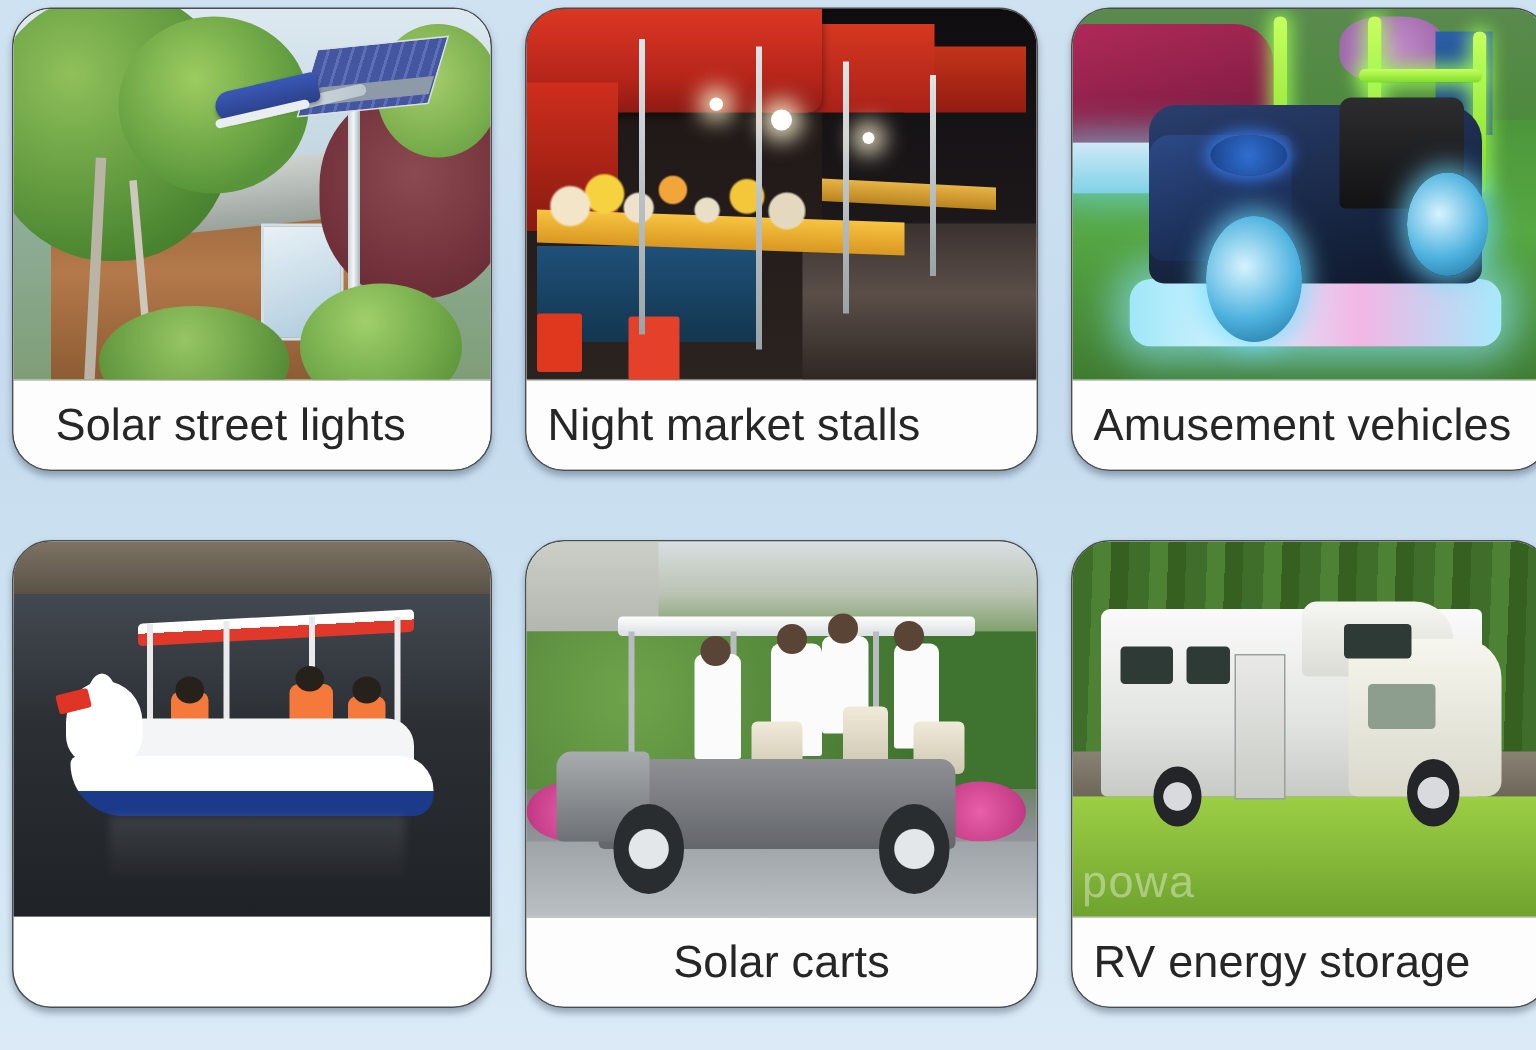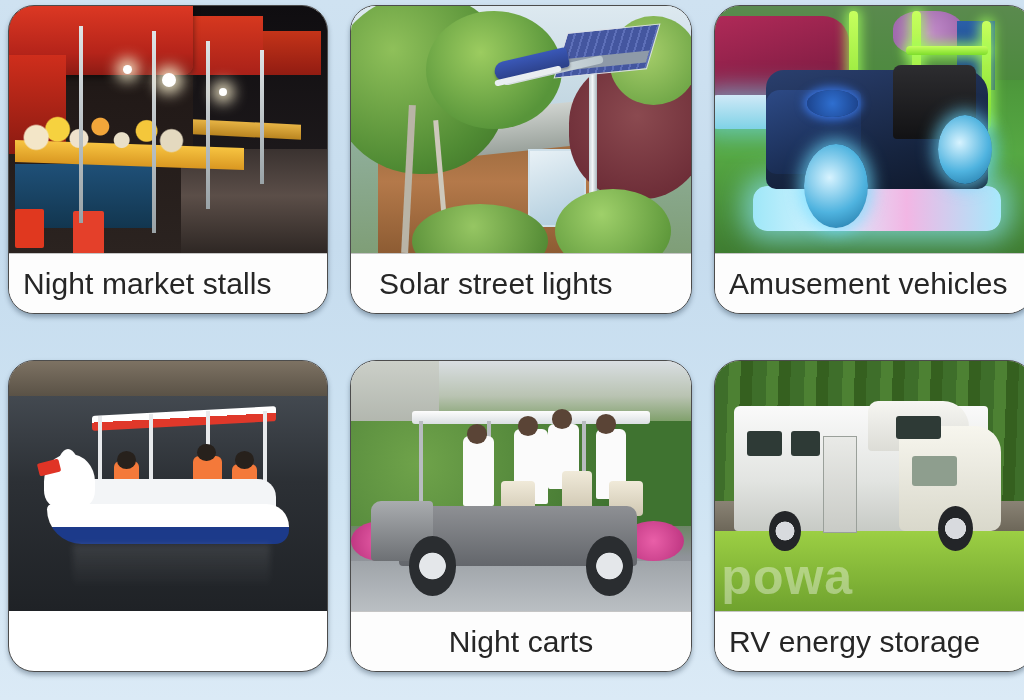--- a/index.html
+++ b/index.html
@@ -137,26 +137,50 @@
   .p6{background:linear-gradient(180deg,#4d7a36 0%,#3f6d2c 42%,#6b6a5c 58%,#6e8c3f 66%,#8cc23f 80%,#74a832 100%);}
   .p6 .trees{position:absolute;left:0;top:0;width:100%;height:58%;background:repeating-linear-gradient(92deg,#3e6e2a 0 14px,#4d8133 14px 26px,#35601f 26px 38px);}
   .p6 .path{position:absolute;left:0;top:56%;width:100%;height:12%;background:linear-gradient(180deg,#8a8375,#6d6759);}
   .p6 .grass{position:absolute;left:0;bottom:0;width:100%;height:32%;background:linear-gradient(180deg,#9ccf44,#6fa22e);}
   .p6 .rv{position:absolute;left:6%;top:18%;width:80%;height:50%;background:linear-gradient(180deg,#fafafa,#e2e4e1 60%,#c7cac5);border-radius:6px 4px 4px 4px;}
   .p6 .cab{position:absolute;left:58%;top:26%;width:32%;height:42%;background:linear-gradient(180deg,#f7f6ee,#d9d8cb);border-radius:4px 26px 10px 6px;}
   .p6 .luton{position:absolute;left:48%;top:16%;width:32%;height:20%;background:linear-gradient(180deg,#f6f6f2,#dcdcd6);border-radius:10px 26px 4px 4px;}
   .p6 .win{position:absolute;background:#2e3a36;border-radius:3px;}
   .p6 .door{position:absolute;left:34%;top:30%;width:10%;height:38%;background:linear-gradient(180deg,#e9eae7,#c9cbc6);border:1px solid #9aa09a;}
   .p6 .tyre{position:absolute;border-radius:50%;background:radial-gradient(circle at 50% 50%,#d8dade 0 36%,#232528 38%);}
-  .p6 .wm{position:absolute;left:2%;bottom:2%;width:58%;height:22%;color:rgba(255,255,255,.38);font-size:50px;font-weight:bold;display:flex;align-items:flex-end;letter-spacing:1px;}
+  .p6 .wm{position:absolute;left:2%;bottom:2%;width:58%;height:22%;color:rgba(255,255,255,.38);font-size:30px;font-weight:normal;display:flex;align-items:flex-end;letter-spacing:1px;}
 </style>
 </head>
 <body>
 
 <div class="grid">
+
+  <div class="card row1">
+    <div class="photo p1">
+      <div class="sky"></div>
+      <div class="house"></div>
+      <div class="roof"></div>
+      <div class="win"></div>
+      <div class="t3"></div>
+      <div class="t4"></div>
+      <div class="t1"></div>
+      <div class="t2"></div>
+      <div class="trunk"></div>
+      <div class="trunk2"></div>
+      <div class="pole"></div>
+      <div class="panel"></div>
+      <div class="panel2"></div>
+      <div class="arm"></div>
+      <div class="lamp"></div>
+      <div class="lampb"></div>
+      <div class="bush"></div>
+      <div class="bush2"></div>
+    </div>
+    <div class="caption cap-left">Solar street lights</div>
+  </div>
 
   <div class="card row1">
     <div class="photo p2">
       <div class="dark"></div>
       <div class="canopy3"></div>
       <div class="canopy2"></div>
       <div class="canopy"></div>
       <div class="drape"></div>
       <div class="wet"></div>
       <div class="counter2"></div>
@@ -167,44 +191,20 @@
       <div class="stool2"></div>
       <div class="pole" style="left:22%;top:8%;height:80%;"></div>
       <div class="pole" style="left:45%;top:10%;height:82%;"></div>
       <div class="pole" style="left:62%;top:14%;height:68%;"></div>
       <div class="pole" style="left:79%;top:18%;height:54%;"></div>
       <div class="glow" style="left:48%;top:27%;"></div>
       <div class="glow" style="left:36%;top:24%;width:9px;height:9px;"></div>
       <div class="glow" style="left:66%;top:33%;width:8px;height:8px;"></div>
     </div>
     <div class="caption cap-pad">Night market stalls</div>
-  </div>
-
-  <div class="card row1">
-    <div class="photo p1">
-      <div class="sky"></div>
-      <div class="house"></div>
-      <div class="roof"></div>
-      <div class="win"></div>
-      <div class="t3"></div>
-      <div class="t4"></div>
-      <div class="t1"></div>
-      <div class="t2"></div>
-      <div class="trunk"></div>
-      <div class="trunk2"></div>
-      <div class="pole"></div>
-      <div class="panel"></div>
-      <div class="panel2"></div>
-      <div class="arm"></div>
-      <div class="lamp"></div>
-      <div class="lampb"></div>
-      <div class="bush"></div>
-      <div class="bush2"></div>
-    </div>
-    <div class="caption cap-left">Solar street lights</div>
   </div>
 
   <div class="card row1">
     <div class="photo p3">
       <div class="bgblur"></div>
       <div class="pink"></div>
       <div class="blueboard"></div>
       <div class="car2"></div>
       <div class="car2b"></div>
       <div class="rail" style="left:42%;top:2%;height:46%;"></div>
@@ -266,21 +266,21 @@
       <div class="pass" style="left:72%;top:27%;width:9%;height:28%;"></div>
       <div class="phead" style="left:72%;top:21%;width:6%;height:8%;"></div>
       <div class="seatb" style="left:44%;top:48%;width:10%;height:14%;"></div>
       <div class="seatb" style="left:62%;top:44%;width:9%;height:16%;"></div>
       <div class="seatb" style="left:76%;top:48%;width:10%;height:14%;"></div>
       <div class="cbody"></div>
       <div class="front"></div>
       <div class="tyre" style="left:17%;top:70%;width:14%;height:24%;"></div>
       <div class="tyre" style="left:69%;top:70%;width:14%;height:24%;"></div>
     </div>
-    <div class="caption cap-center">Night carts</div>
+    <div class="caption cap-center">Solar carts</div>
   </div>
 
   <div class="card row2">
     <div class="photo p6">
       <div class="trees"></div>
       <div class="path"></div>
       <div class="grass"></div>
       <div class="rv"></div>
       <div class="luton"></div>
       <div class="cab"></div>

